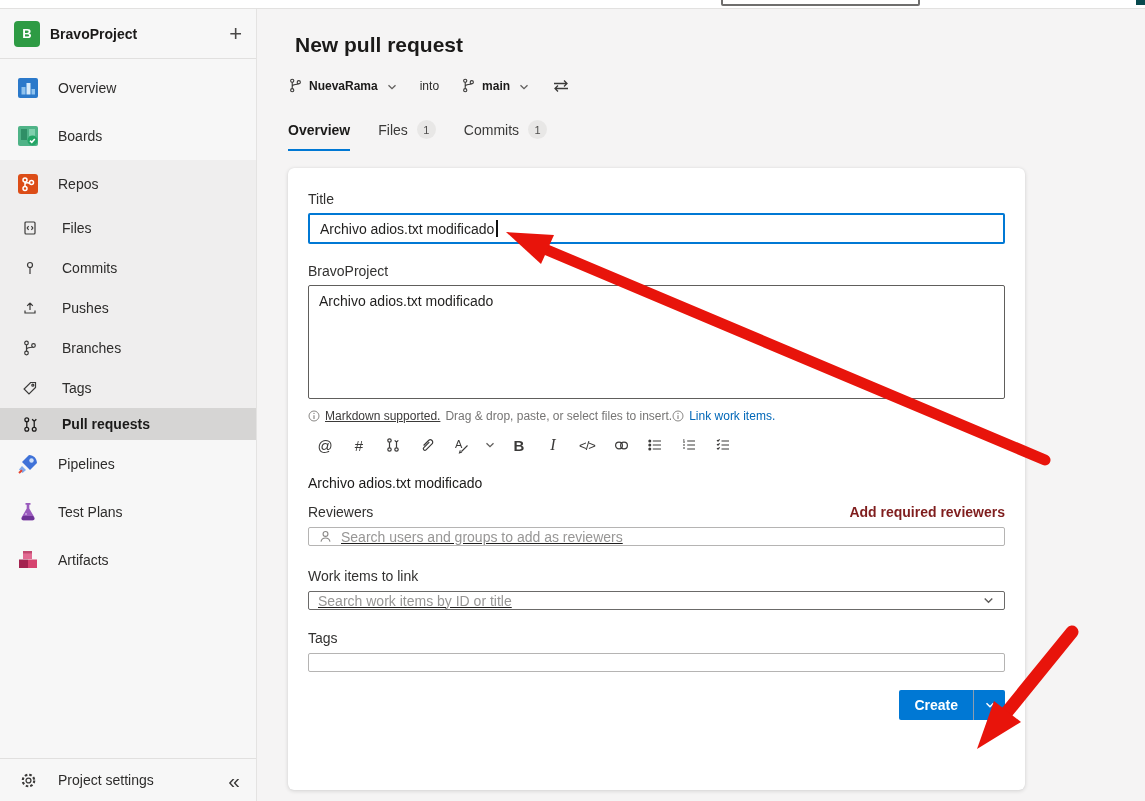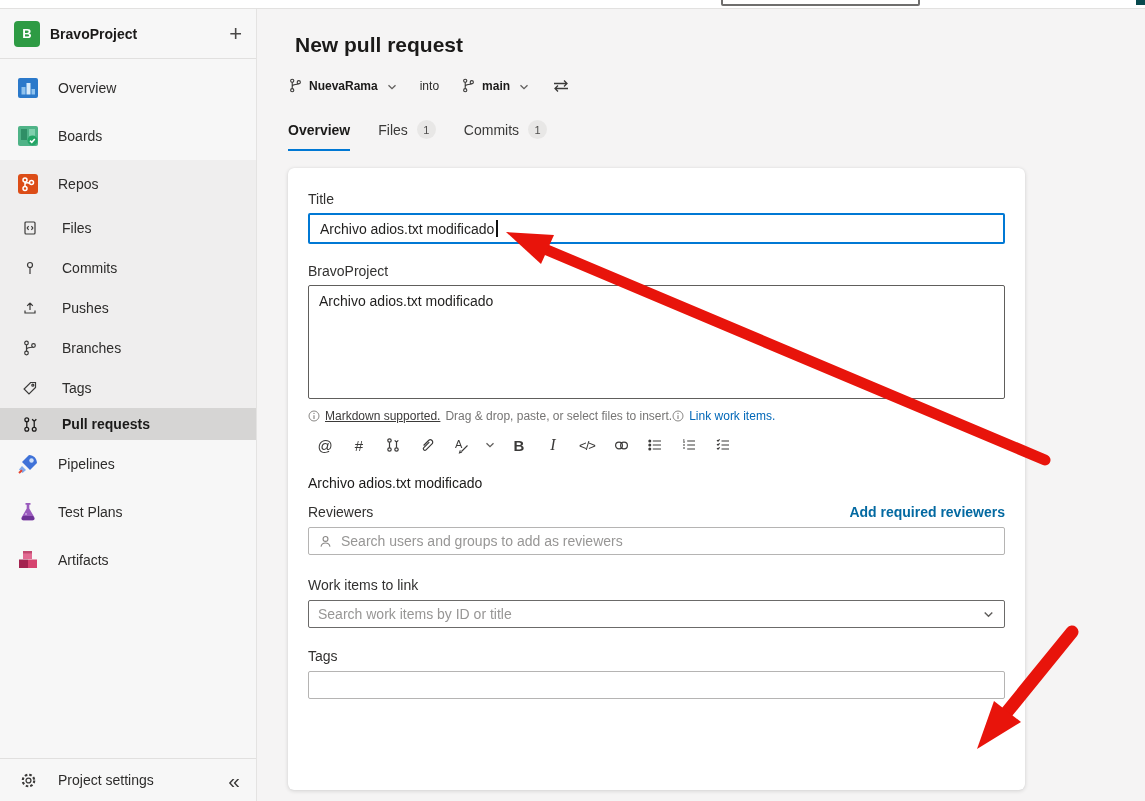--- a/index.html
+++ b/index.html
@@ -72,23 +72,23 @@
   .blue-link { color:#0067b8; cursor:pointer; }
   .toolbar-row { display:flex; align-items:center; margin-top:9px; }
   .tb-btn { width:34px; height:26px; display:flex; align-items:center; justify-content:center;
     color:#3b3a39; font-size:15px; cursor:pointer; }
   .tb-btn.narrow { width:24px; }
   .tb-bold { font-weight:bold; }
   .tb-italic { font-style:italic; font-family:"Liberation Serif", serif; font-size:16px; }
   .tb-code { font-size:13px; letter-spacing:-1px; }
   .preview-text { margin-top:17px; font-size:14px; color:#1b1a19; }
   .reviewers-row { margin-top:13px; display:flex; justify-content:space-between; align-items:center; }
-  .action-link { font-size:14px; font-weight:bold; color:#0369a1; cursor:pointer; }
-  .input-box { height:28px; border:1px solid #b5b4b3; border-radius:2px; display:flex; align-items:center;
-    padding:0 9px; gap:8px; background:#fff; margin-top:7px; }
+  .action-link { font-size:14px; font-weight:bold; color:#7f1d1d; cursor:pointer; }
+  .input-box { height:19px; border:1px solid #b5b4b3; border-radius:2px; display:flex; align-items:center;
+    padding:0 9px; gap:8px; background:#fff; margin-top:7px;text-decoration:underline; }
   .placeholder { font-size:14px; color:#979695; }
   .combo { border-color:#6b6a69; justify-content:space-between; }
   .mt-22 { margin-top:22px; } .mt-20 { margin-top:20px; }
   .create-row { margin-top:18px; display:flex; justify-content:flex-end; }
   .create-btn { display:flex; cursor:pointer; }
   .create-main { height:30px; padding:0 15px; background:#0078d4; color:#fff; font-size:14px; font-weight:bold;
     display:flex; align-items:center; border-radius:2px 0 0 2px; }
   .create-sep { width:1px; background:rgba(0,40,80,.45); }
   .create-chev { width:31px; height:30px; background:#0078d4; border-radius:0 2px 2px 0;
     display:flex; align-items:center; justify-content:center; }
@@ -421,20 +421,31 @@
       <span>
         <svg width="13" height="13" viewBox="0 0 12 12" fill="none" stroke="#605e5c" stroke-width="1.3">
             <path d="M2.5 4.2 L6 7.7 9.5 4.2"></path>
           </svg>
       </span>
     </div>
 
     <div class="field-label mt-20">Tags</div>
     <div class="input-box"></div>
 
+    <div class="create-row">
+      <div class="create-btn">
+        <div class="create-main">Create</div>
+        <div class="create-sep"></div>
+        <div class="create-chev">
+          <svg width="12" height="12" viewBox="0 0 12 12" fill="none" stroke="#ffffff" stroke-width="1.5">
+              <path d="M2.5 4.2 L6 7.7 9.5 4.2"></path>
+            </svg>
+        </div>
+      </div>
+    </div>
   </div>
 </div>
 
 <svg class="arrows" viewBox="0 0 1145 801">
   <g>
     <line x1="1045" y1="460" x2="547" y2="250" stroke="#e8140b" stroke-width="11" stroke-linecap="round"></line>
     <polygon points="506,232 554,235 541,264" fill="#e8140b"></polygon>
   </g>
   <g>
     <line x1="1072" y1="632" x2="1007" y2="712" stroke="#e8140b" stroke-width="13" stroke-linecap="round"></line>

